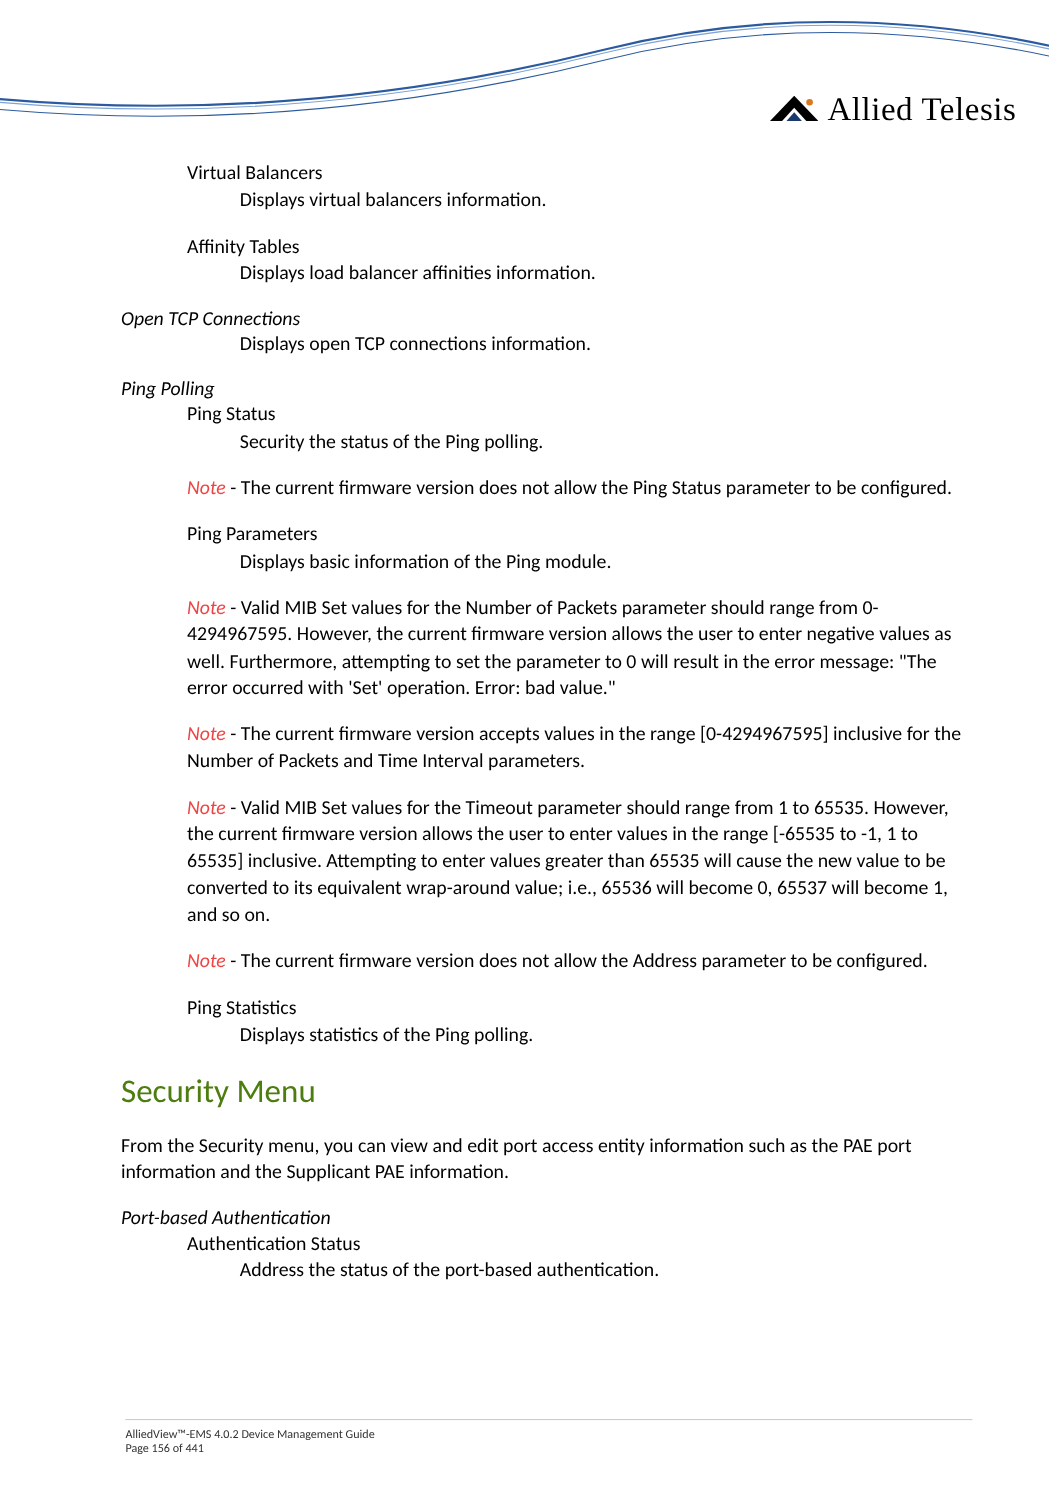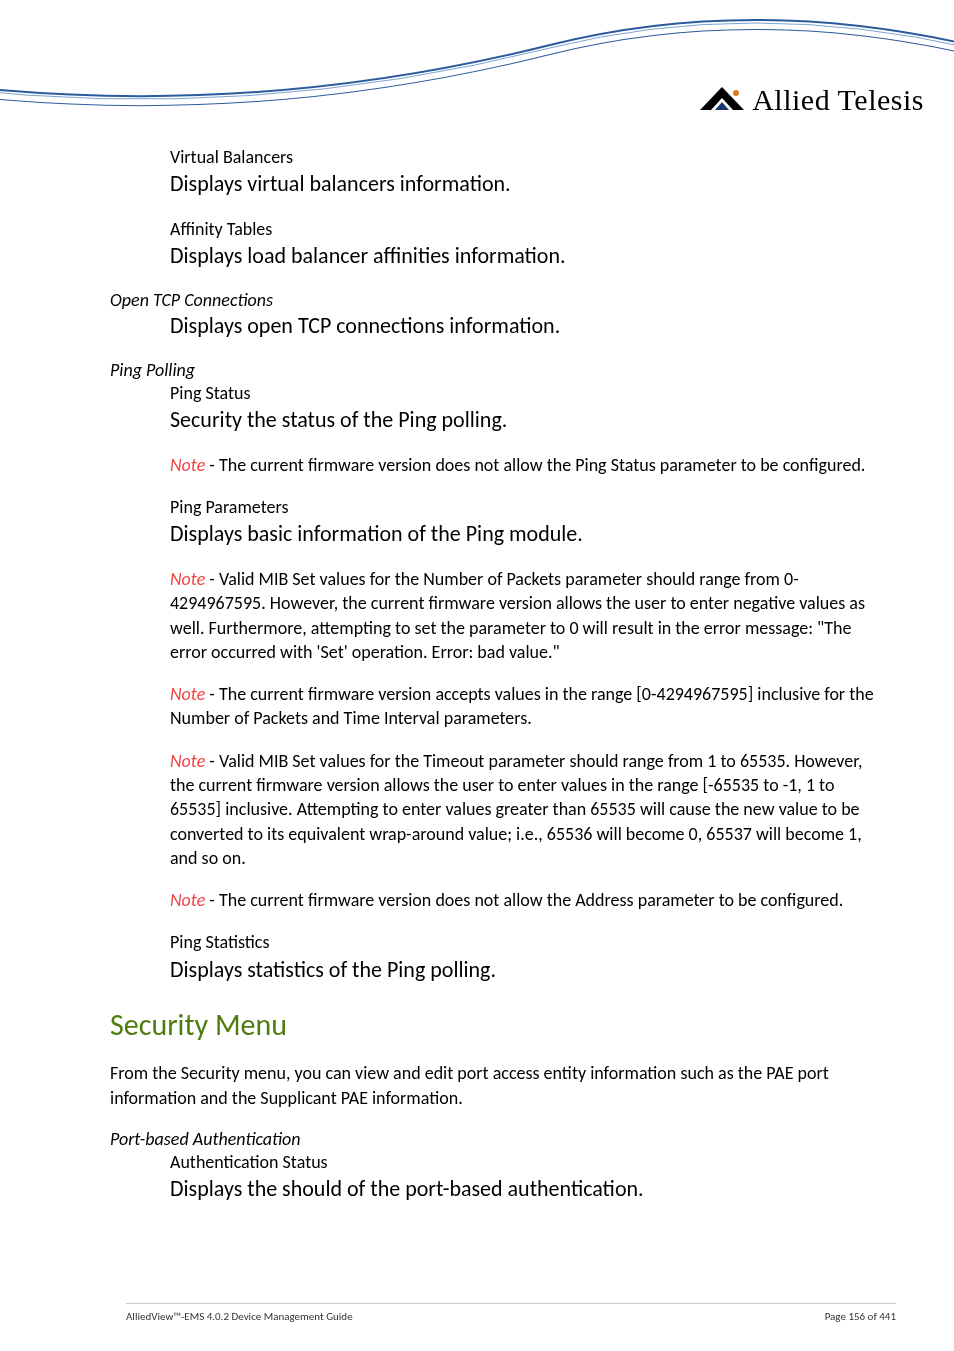--- a/index.html
+++ b/index.html
@@ -43,22 +43,23 @@
     margin-bottom: 18px;
   }
   .indent1 {
     margin-left: 60px;
   }
   .label-line {
     font-size: 18px;
     line-height: 1.35;
   }
   .desc-line {
-    font-size: 22px;
+    font-size: 18px;
     line-height: 1.35;
+    margin-left: 48px;
   }
   .section-label {
     font-style: italic;
     font-size: 18px;
     margin-top: 5px;
     margin-bottom: 0;
   }
   .note-label {
     color: #ef4444;
     font-style: italic;
@@ -71,28 +72,29 @@
   h2.security {
     font-size: 30px;
     font-weight: normal;
     color: #4d7c0f;
     margin-top: 22px;
     margin-bottom: 18px;
   }
   .footer {
     position: absolute;
     bottom: 28px;
-    left: 126px;
+    left: 114px;
     width: 770px;
     border-top: 1px solid #ccc;
     padding-top: 6px;
     display: flex;
     justify-content: space-between;
     font-size: 11px;
     color: #333;
+    flex-direction: column;
   }
 </style>
 </head>
 <body>
 
 <div class="header-swoosh">
   <svg width="954" height="160" viewBox="0 0 954 160">
     <path d="M -50 95 Q 250 130 550 55 Q 750 5 970 55 L 970 45 Q 750 -5 550 45 Q 250 120 -50 85 Z" fill="none" stroke="#2b5a9e" stroke-width="2"></path>
     <path d="M -50 95 Q 250 130 550 55 Q 750 5 970 55 L 970 160 L -50 160 Z" fill="#ffffff"></path>
     <path d="M -50 88 Q 250 123 550 48 Q 750 -2 970 48" fill="none" stroke="#7da4d4" stroke-width="1"></path>
@@ -163,21 +165,21 @@
     <div class="desc-line">Displays statistics of the Ping polling.</div>
   </div>
 
   <h2 class="security">Security Menu</h2>
 
   <div class="block para">From the Security menu, you can view and edit port access entity information such as the PAE port information and the Supplicant PAE information.</div>
 
   <div class="section-label">Port-based Authentication</div>
   <div class="indent1">
     <div class="label-line">Authentication Status</div>
-    <div class="desc-line">Displays the should of the port-based authentication.</div>
+    <div class="desc-line">Address the status of the port-based authentication.</div>
   </div>
 
 </div>
 
 <div class="footer">
   <span>AlliedView™-EMS 4.0.2 Device Management Guide</span>
   <span>Page 156 of 441</span>
 </div>
 
 </body></html>

